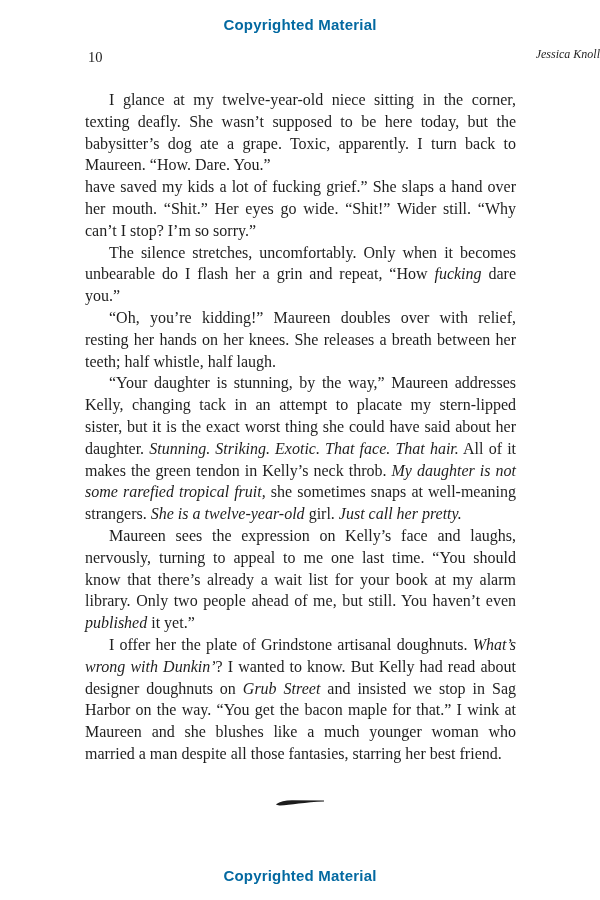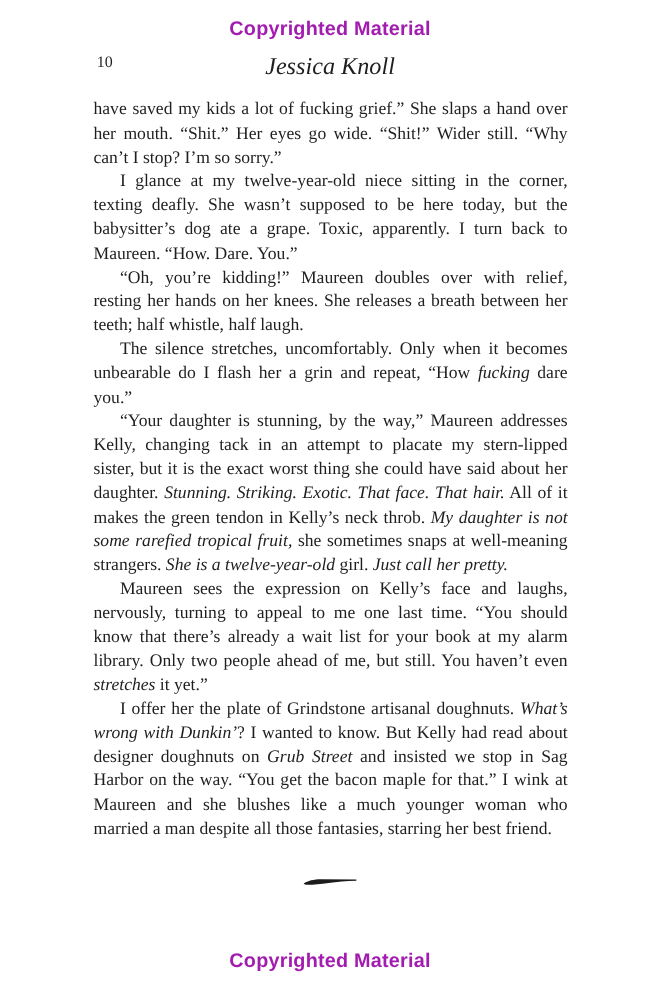--- a/index.html
+++ b/index.html
@@ -12,45 +12,45 @@
     overflow: hidden;
     font-family: "Liberation Serif", "DejaVu Serif", serif;
   }
   .copyright-notice {
     position: absolute;
     left: 0;
     width: 100%;
     text-align: center;
     font-family: "Liberation Sans", "DejaVu Sans", sans-serif;
     font-weight: 700;
-    font-size: 18px;
+    font-size: 15px;
     letter-spacing: 0.2px;
-    color: #a21caf;
+    color: #0369a1;
   }
   .copyright-top { top: 16px; }
   .copyright-bottom { bottom: 16px; }
   .running-header {
     position: absolute;
     top: 47px;
     left: 0;
     width: 100%;
     height: 20px;
   }
   .page-number {
     position: absolute;
     left: 88px;
     top: 2px;
     font-size: 14.5px;
     color: #1e1e1e;
   }
   .author-name {
     width: 100%;
-    text-align: center;
+    text-align: right;
     font-style: italic;
-    font-size: 22px;
+    font-size: 12px;
     color: #1e1e1e;
   }
   .body-text {
     position: absolute;
     top: 89px;
     left: 85px;
     width: 431px;
     color: #1e1e1e;
   }
   .body-text p.para {
@@ -75,26 +75,26 @@
 <div class="page">
 
   <div class="copyright-notice copyright-top">Copyrighted Material</div>
 
   <div class="running-header">
     <span class="page-number">10</span>
     <div class="author-name">Jessica Knoll</div>
   </div>
 
   <div class="body-text">
+      <p class="para indent"><span>I glance at my twelve-year-old niece sitting in the corner, texting deafly. She wasn’t supposed to be here today, but the babysitter’s dog ate a grape. Toxic, apparently. I turn back to Maureen. “How. Dare. You.”</span></p>
       <p class="para"><span>have saved my kids a lot of fucking grief.” She slaps a hand over her mouth. “Shit.” Her eyes go wide. “Shit!” Wider still. “Why can’t I stop? I’m so sorry.”</span></p>
-      <p class="para indent"><span>I glance at my twelve-year-old niece sitting in the corner, texting deafly. She wasn’t supposed to be here today, but the babysitter’s dog ate a grape. Toxic, apparently. I turn back to Maureen. “How. Dare. You.”</span></p>
+      <p class="para indent"><span>The silence stretches, uncomfortably. Only when it becomes unbearable do I flash her a grin and repeat, “How </span><em>fucking</em><span> dare you.”</span></p>
       <p class="para indent"><span>“Oh, you’re kidding!” Maureen doubles over with relief, resting her hands on her knees. She releases a breath between her teeth; half whistle, half laugh.</span></p>
-      <p class="para indent"><span>The silence stretches, uncomfortably. Only when it becomes unbearable do I flash her a grin and repeat, “How </span><em>fucking</em><span> dare you.”</span></p>
       <p class="para indent"><span>“Your daughter is stunning, by the way,” Maureen addresses Kelly, changing tack in an attempt to placate my stern-lipped sister, but it is the exact worst thing she could have said about her daughter. </span><em>Stunning. Striking. Exotic. That face. That hair.</em><span> All of it makes the green tendon in Kelly’s neck throb. </span><em>My daughter is not some rarefied tropical fruit,</em><span> she sometimes snaps at well-meaning strangers. </span><em>She is a twelve-year-old</em><span> girl. </span><em>Just call her pretty.</em></p>
-      <p class="para indent"><span>Maureen sees the expression on Kelly’s face and laughs, nervously, turning to appeal to me one last time. “You should know that there’s already a wait list for your book at my alarm library. Only two people ahead of me, but still. You haven’t even </span><em>stretches</em><span> it yet.”</span></p>
+      <p class="para indent"><span>Maureen sees the expression on Kelly’s face and laughs, nervously, turning to appeal to me one last time. “You should know that there’s already a wait list for your book at my alarm library. Only two people ahead of me, but still. You haven’t even </span><em>published</em><span> it yet.”</span></p>
       <p class="para indent"><span>I offer her the plate of Grindstone artisanal doughnuts. </span><em>What’s wrong with Dunkin’</em><span>? I wanted to know. But Kelly had read about designer doughnuts on </span><em>Grub Street</em><span> and insisted we stop in Sag Harbor on the way. “You get the bacon maple for that.” I wink at Maureen and she blushes like a much younger woman who married a man despite all those fantasies, starring her best friend.</span></p>
     </div>
 
   <div class="section-break">
     <span>
       <svg width="50" height="10" viewBox="0 0 50 10" xmlns="http://www.w3.org/2000/svg">
         <path d="M1 7.2 C5 4.6, 10 3.4, 17 3.3 L49 3.6 L49 4.6 C30 5.0, 14 8.6, 4.5 8.4 C2.8 8.3, 1.6 7.9, 1 7.2 Z" fill="#1c1c1c"></path>
       </svg>
     </span>
   </div>

